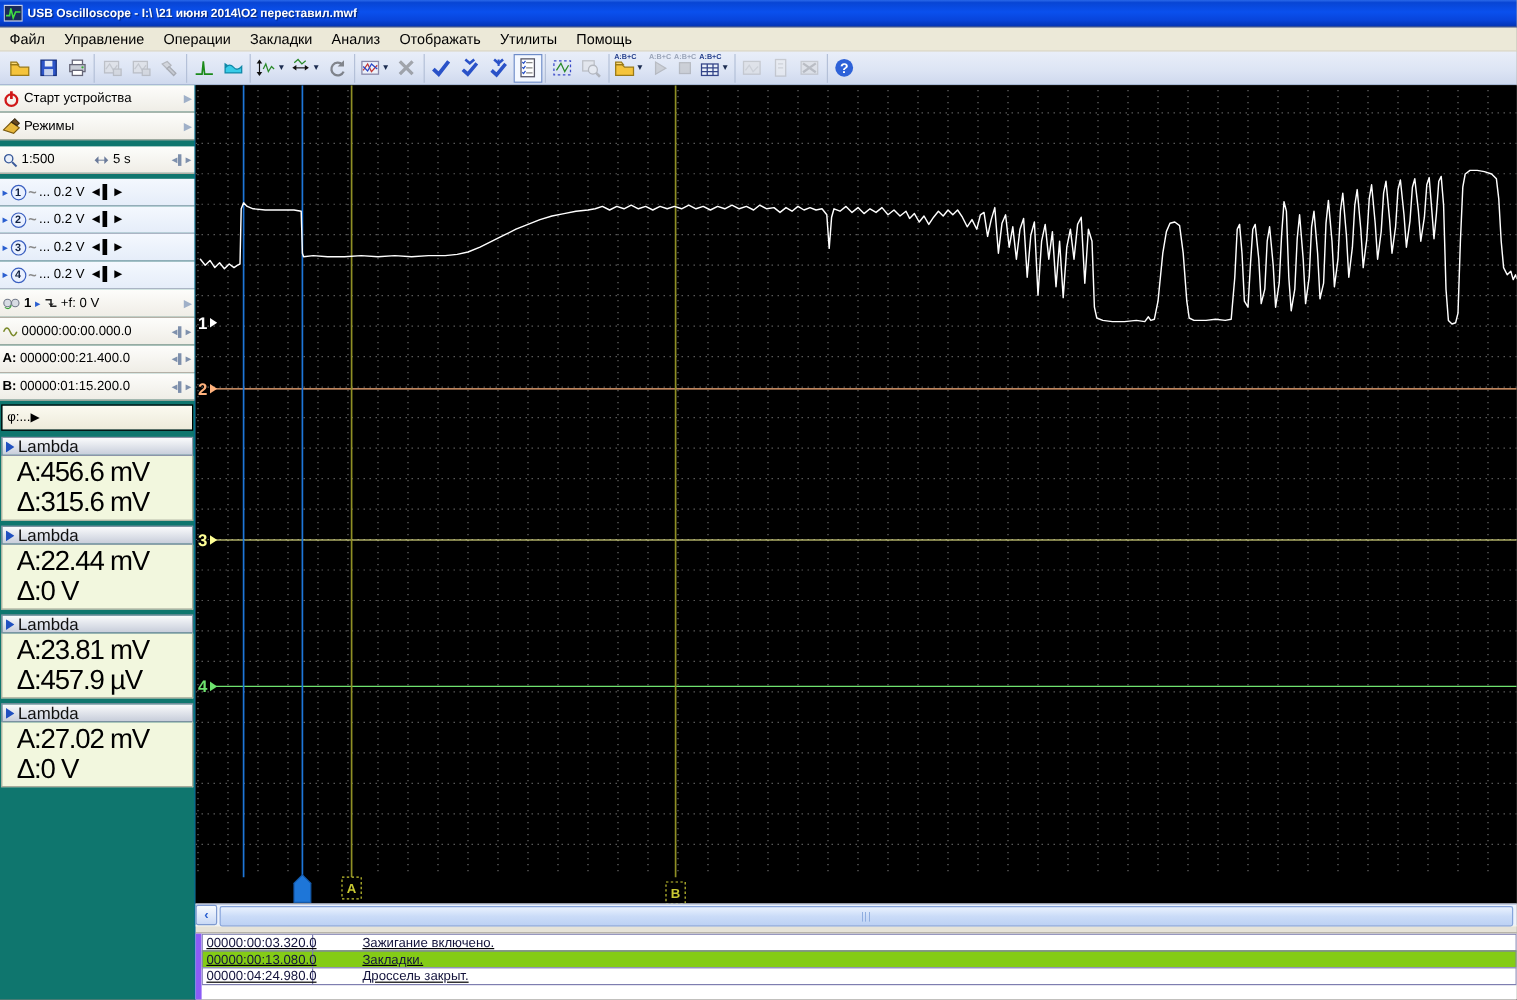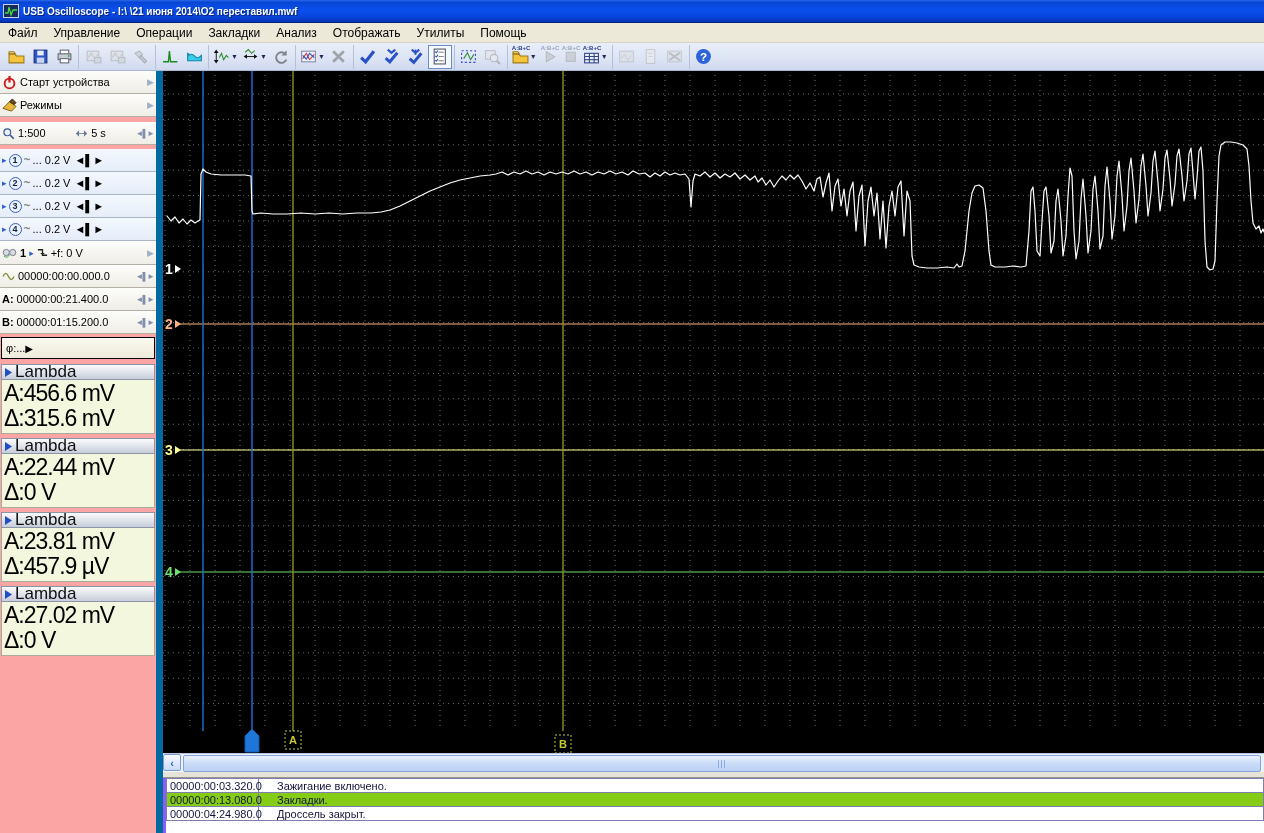--- a/index.html
+++ b/index.html
@@ -26,58 +26,58 @@
   .tb-group:last-child{border-right:none;}
   .tb-btn{width:22px;height:22px;display:flex;align-items:center;justify-content:center;position:relative;border:1px solid transparent;}
   .tb-btn.dis svg{filter:grayscale(1) opacity(.5);}
   .tb-btn.active{border:1px solid #6E8CC8;background:#F4F8FF;}
   .tb-btn.wide{width:auto;padding:0 1px;}
   .dd{font-size:7px;color:#1C2C50;margin-left:1px;}
   .abclabel{position:absolute;top:-1px;left:1px;font-size:6px;font-weight:bold;color:#223C8A;letter-spacing:0;line-height:6px;}
   .tb-btn.dis .abclabel{color:#9AA4B8;}
   
   #content{display:flex;height:763px;}
-  #sidebar{width:163px;flex:0 0 163px;background:#fca5a5;border-right:7px solid #0369a1;box-sizing:border-box;}
+  #sidebar{width:163px;flex:0 0 163px;background:#0f766e;border-right:1px solid #0369a1;box-sizing:border-box;}
   .sb-row{height:22px;display:flex;align-items:center;gap:3px;padding:0 2px;
     background:linear-gradient(180deg,#FDFDFB,#EFEDE6);border-bottom:1px solid #B4B0A6;font-size:11px;color:#000;}
   .sb-row .grow{flex:1;}
   .sb-row .navarrow{color:#9FB0C8;font-size:9px;}
   .sb-row .miniarrows{color:#7E90AC;font-size:8px;letter-spacing:-1px;white-space:nowrap;}
   .sb-gap{height:5px;}
   .ch-row{background:linear-gradient(180deg,#F4F8FE,#E5EDF9);height:22px;border-bottom:1px solid #AAB4C4;display:flex;align-items:center;gap:2px;padding:0 2px;font-size:11px;}
   .chnum{width:13px;height:13px;border:1px solid #3A5FC0;border-radius:50%;background:#EAF1FF;color:#102040;
     font-size:9px;font-weight:bold;display:flex;align-items:center;justify-content:center;box-sizing:border-box;}
   .bluearr{color:#2A5FD0;font-size:9px;}
   .wavesym{color:#8A8A8A;font-size:12px;font-weight:bold;}
   .phi-row{height:20px;border:1px solid #000;background:linear-gradient(180deg,#FBFAF0,#EDEADA);
     display:flex;align-items:center;font-size:11px;padding:0 4px;margin:0 1px;}
   .panel{margin:0 1px;}
   .panel-header{height:16px;background:linear-gradient(180deg,#FAFBFC,#C7CDDA);border:1px solid #8C94A8;
-    display:flex;align-items:center;gap:3px;font-size:17px;color:#101010;padding:0 3px;box-sizing:border-box;}
-  .panel-body{border:1px solid #A8AC9C;border-top:none;background:#F2F7DE;padding:1px 2px 2px 2px;}
+    display:flex;align-items:center;gap:3px;font-size:14px;color:#101010;padding:0 3px;box-sizing:border-box;}
+  .panel-body{border:1px solid #A8AC9C;border-top:none;background:#F2F7DE;padding:1px 2px 2px 12px;}
   .panel-line{font-size:23px;color:#000;line-height:25px;white-space:nowrap;letter-spacing:-1px;}
   .panel-gap{height:4px;}
   
   #main{width:1101px;display:flex;flex-direction:column;}
   #plot{height:682px;background:#000;position:relative;}
   
   #hscroll{height:18px;background:#ECF2FC;display:flex;position:relative;border-top:1px solid #B8C4DC;box-sizing:border-box;}
   #hs-left{width:18px;height:17px;background:linear-gradient(180deg,#F8FBFF,#C9D9F6);border:1px solid #7E9AD0;
     box-sizing:border-box;display:flex;align-items:center;justify-content:center;color:#2A5FD0;font-size:11px;font-weight:bold;border-radius:2px;}
   #hs-thumb{position:absolute;left:20px;right:3px;top:1px;height:15px;border:1px solid #86A4DC;border-radius:2px;
     background:linear-gradient(180deg,#EAF2FE,#CBDCF8 50%,#BCD1F4);display:flex;align-items:center;justify-content:center;}
   #hs-thumb .grip{width:8px;height:8px;background:repeating-linear-gradient(90deg,#8FAEE0 0 1px,transparent 1px 3px);}
   #gapbar{height:7px;background:#E6E3D8;border-top:1px solid #F8F8F2;border-bottom:1px solid #9A968A;box-sizing:border-box;}
   
-  #log{height:56px;background:#fff;overflow:hidden;border-left:3px solid #8b5cf6;box-sizing:border-box;}
+  #log{height:56px;background:#fff;overflow:hidden;border-left:5px solid #8b5cf6;box-sizing:border-box;text-decoration:underline;}
   .log-row{display:flex;height:13px;border:1px solid #7E7EB0;margin-top:-1px;font-size:11px;color:#14143C;background:#fff;align-items:center;}
   .log-row:first-child{margin-top:0;}
   .log-row.hl{background:#84cc16;}
   .log-time{width:92px;flex:0 0 92px;border-right:1px solid #7E7EB0;padding:0 3px;box-sizing:border-box;height:100%;display:flex;align-items:center;}
-  .log-text{padding:0 18px;white-space:nowrap;}
+  .log-text{padding:0 1px;white-space:nowrap;margin-left:40px;}
 </style>
 </head>
 <body>
 
 <div id="titlebar">
   <svg id="app-icon" viewBox="0 0 16 16">
     <rect x="0.5" y="1.5" width="15" height="13" fill="#1A2A5A" stroke="#C8D0E8"></rect>
     <polyline points="2,10 5,10 6,4 8,12 10,7 14,7" fill="none" stroke="#40E040" stroke-width="1.3"></polyline>
   </svg>
   <span class="title">USB Oscilloscope - I:\ \21 июня 2014\О2 переставил.mwf</span>

